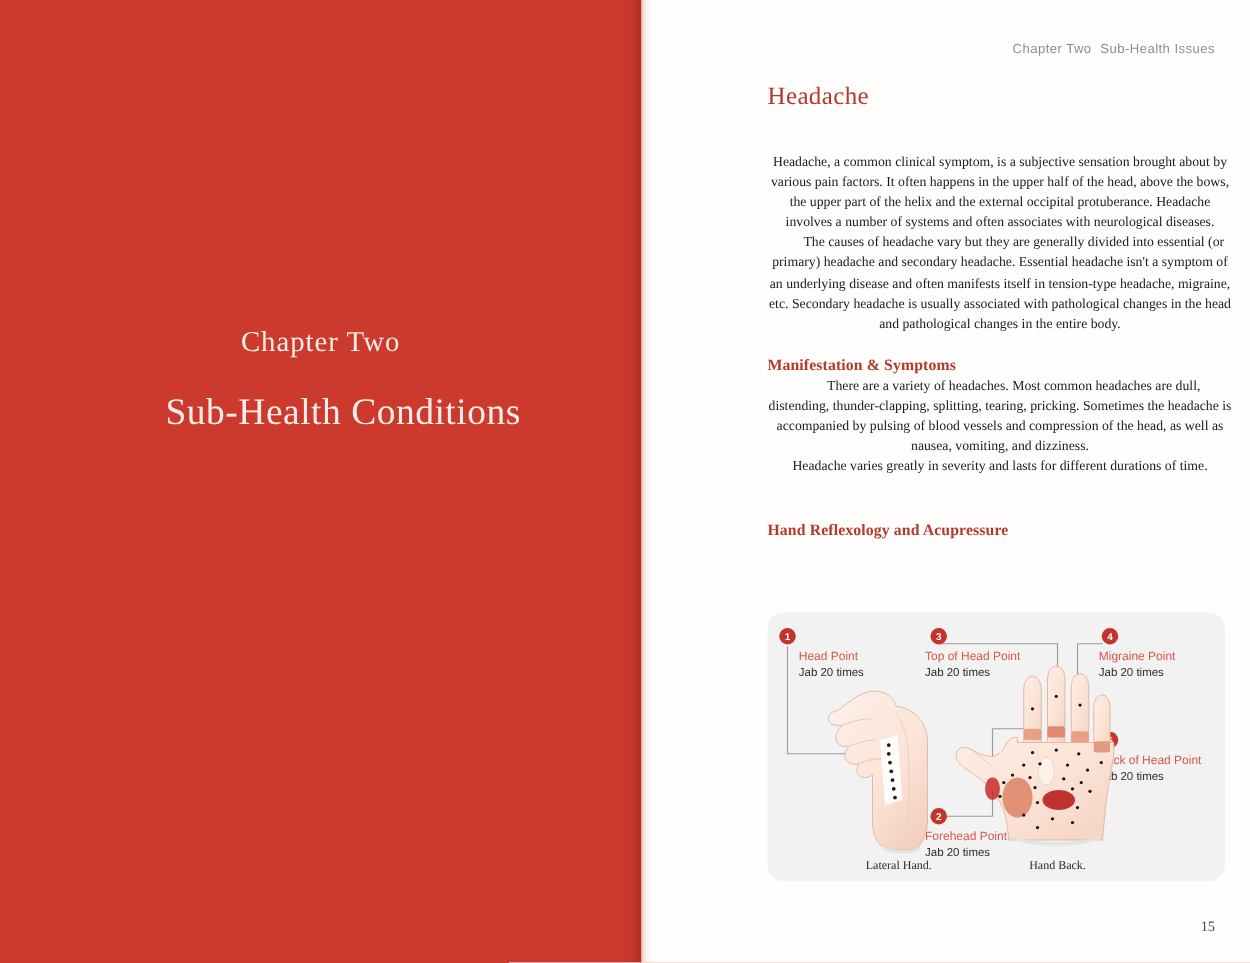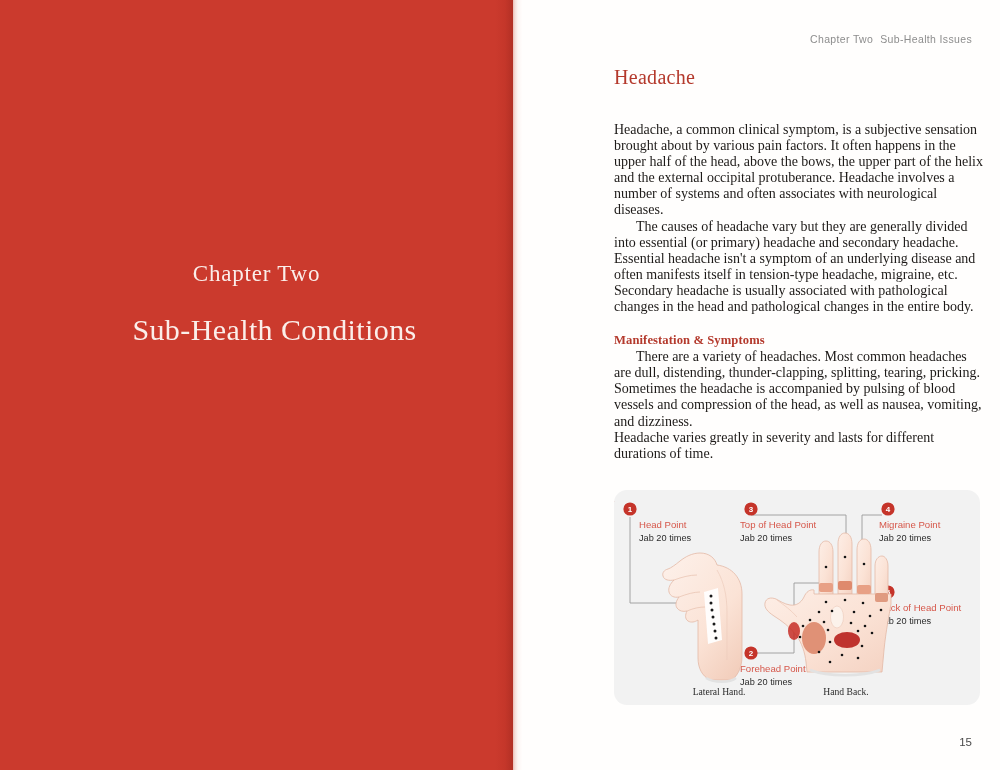--- a/index.html
+++ b/index.html
@@ -118,24 +118,24 @@
     top: -4px;
     background-image: radial-gradient(circle, #b9b0ad 0.6px, rgba(0,0,0,0) 0.8px);
     background-size: 3px 8px;
     background-position: 0 4px;
     background-repeat: repeat-x;
   }
 
   p.body {
     margin: 0;
     font-family: "Liberation Serif", serif;
-    font-size: 14px;
+    font-size: 11px;
     line-height: 16.1px;
     color: #1d1a18;
-    text-align: left;
+    text-align: center;
   }
   p.body.first { margin-top: 11px; }
   p.body.indent { text-indent: 22px; }
 
   .subhead {
     font-family: "Liberation Serif", serif;
     font-weight: bold;
     font-size: 12.6px;
     color: #b4392c;
     letter-spacing: 0.1px;
@@ -153,21 +153,21 @@
     background: #f2f2f2;
     border-radius: 13px;
     overflow: hidden;
   }
   .figure-panel svg { display: block; }
 
   .page-number {
     position: absolute;
     right: 28px;
     bottom: 22px;
-    font-family: Liberation Sans, sans-serif;
+    font-family: Liberation Serif, serif;
     font-size: 11.5px;
     color: #4a4a4a;
   }
 </style>
 </head>
 <body>
 
 <div class="spread">
 
   <div class="left-page">

